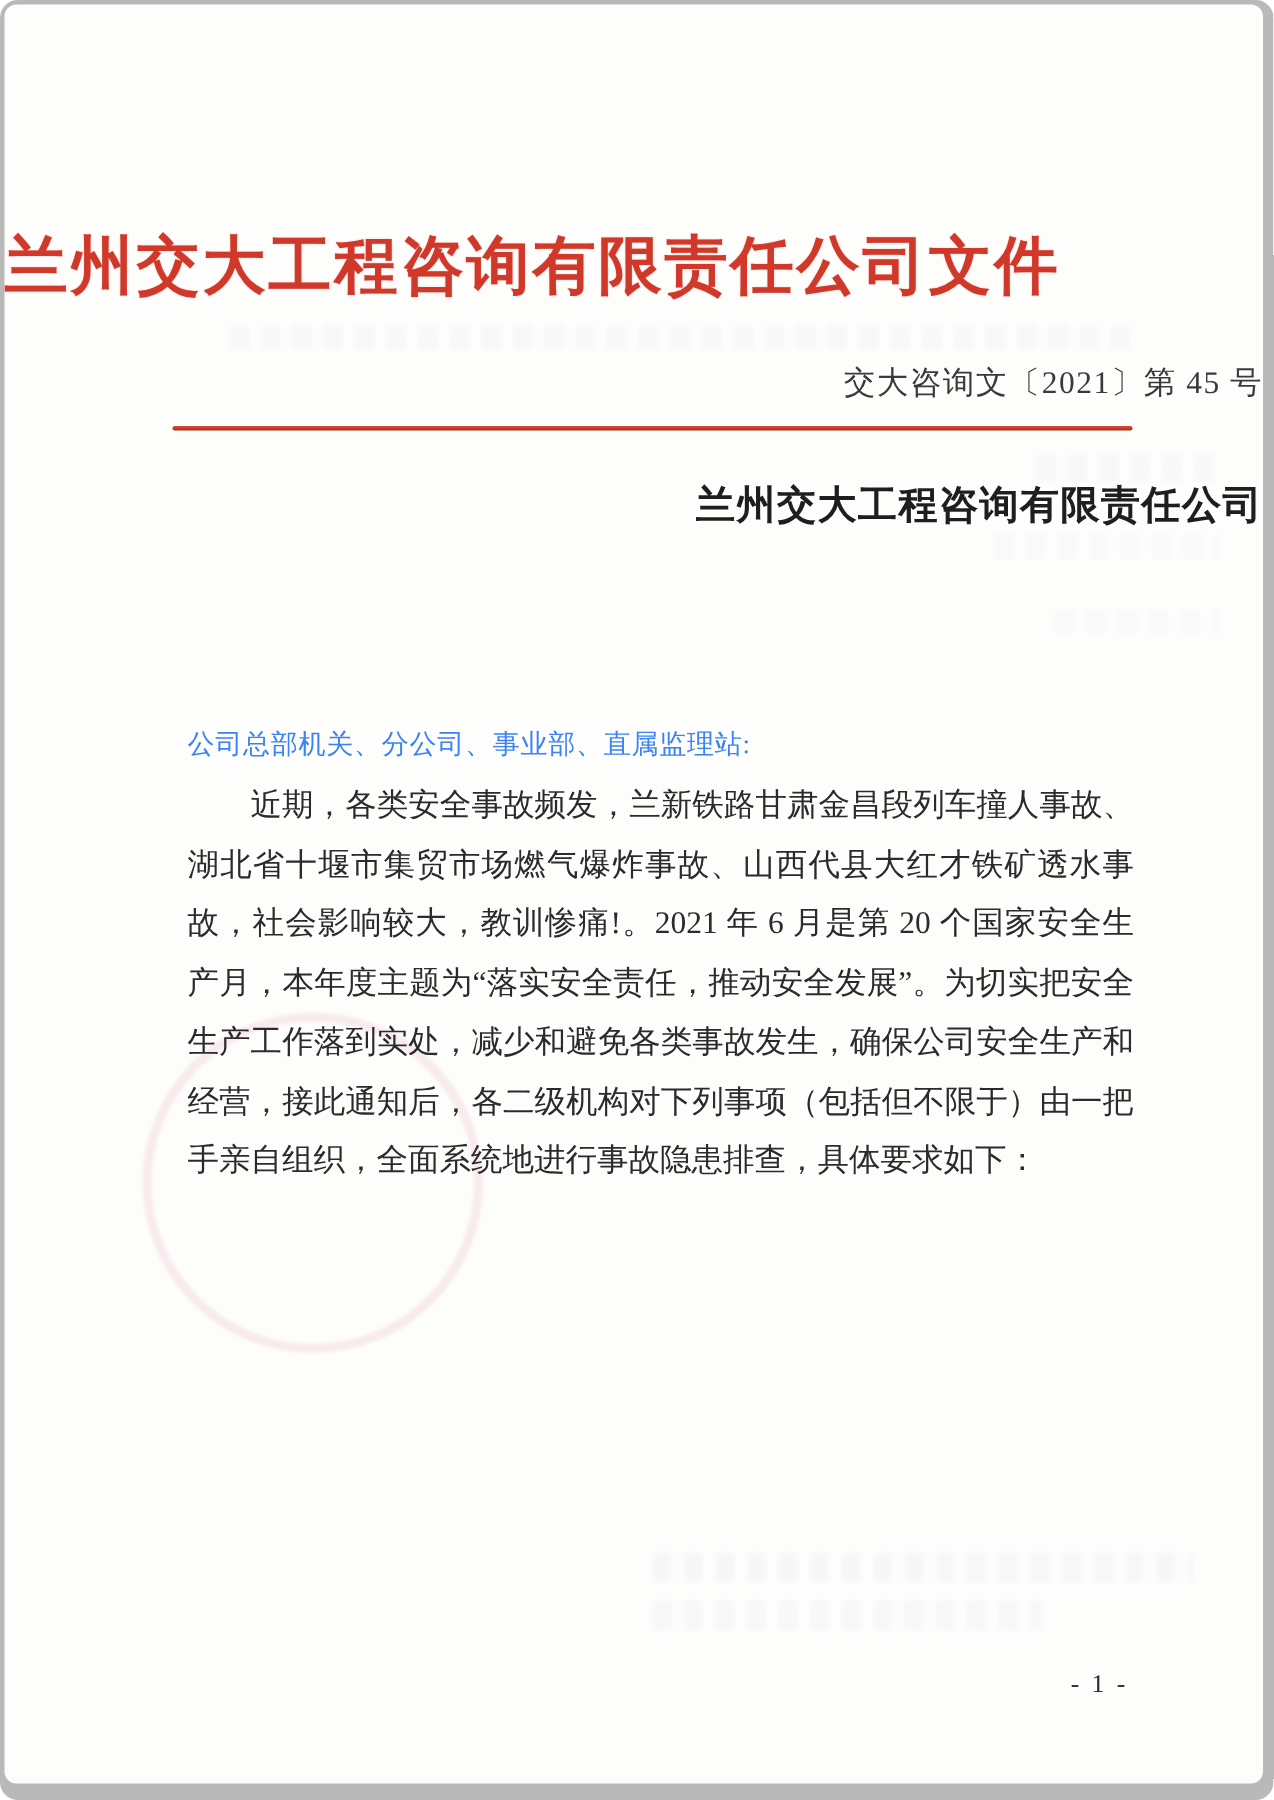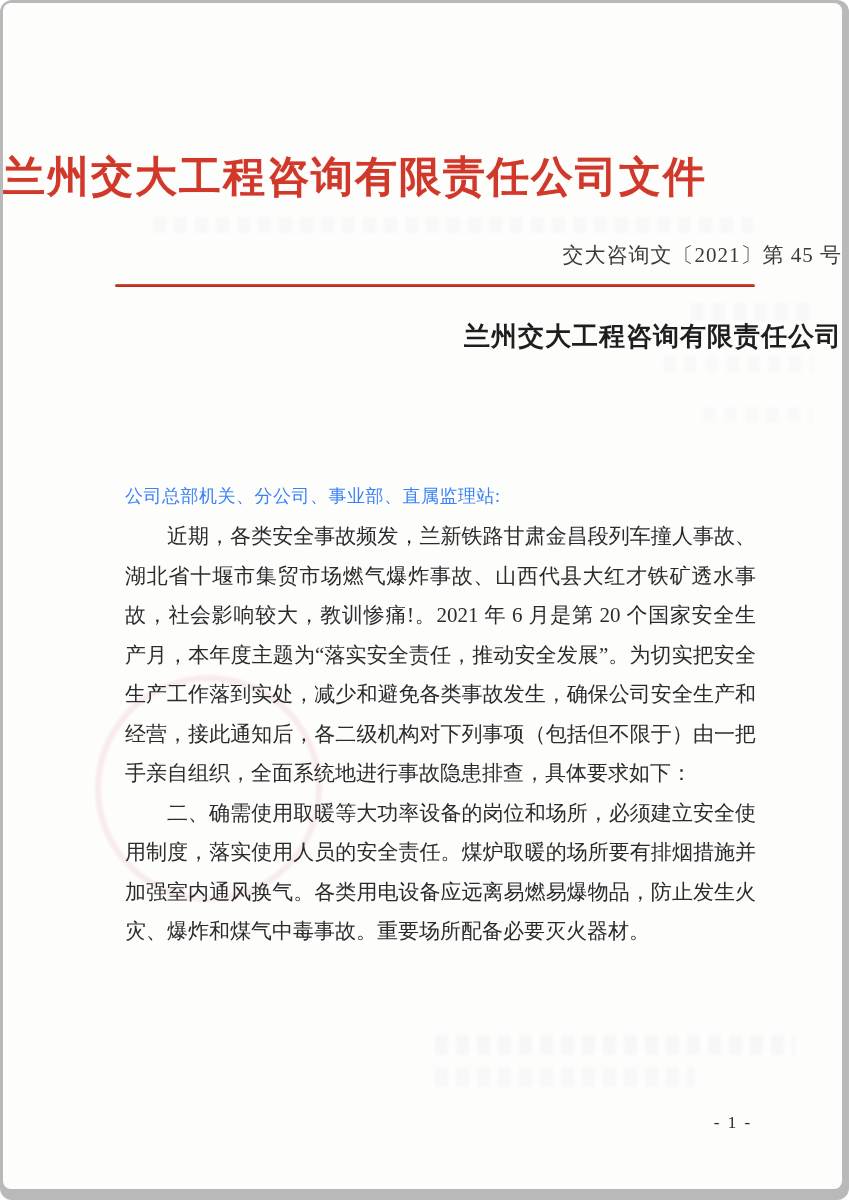--- a/index.html
+++ b/index.html
@@ -153,19 +153,18 @@
     <div class="red-rule"></div>
 
     <div class="doc-title">
       <div>兰州交大工程咨询有限责任公司</div>
     </div>
 
     <div class="salutation">公司总部机关、分公司、事业部、直属监理站:</div>
 
     <div class="body-text">
       <p>近期，各类安全事故频发，兰新铁路甘肃金昌段列车撞人事故、湖北省十堰市集贸市场燃气爆炸事故、山西代县大红才铁矿透水事故，社会影响较大，教训惨痛!。2021 年 6 月是第 20 个国家安全生产月，本年度主题为“落实安全责任，推动安全发展”。为切实把安全生产工作落到实处，减少和避免各类事故发生，确保公司安全生产和经营，接此通知后，各二级机构对下列事项（包括但不限于）由一把手亲自组织，全面系统地进行事故隐患排查，具体要求如下：</p>
-      <p>二、确需使用取暖等大功率设备的岗位和场所，必须建立安全使用制度，落实使用人员的安全责任。煤炉取暖的场所要有排烟措施并加强室内通风换气。各类用电设备应远离易燃易爆物品，防止发生火灾、爆炸和煤气中毒事故。重要场所配备必要灭火器材。</p>
     </div>
 
     <div class="page-num">- 1 -</div>
 
   </div>
 </div>
 
 </body></html>

